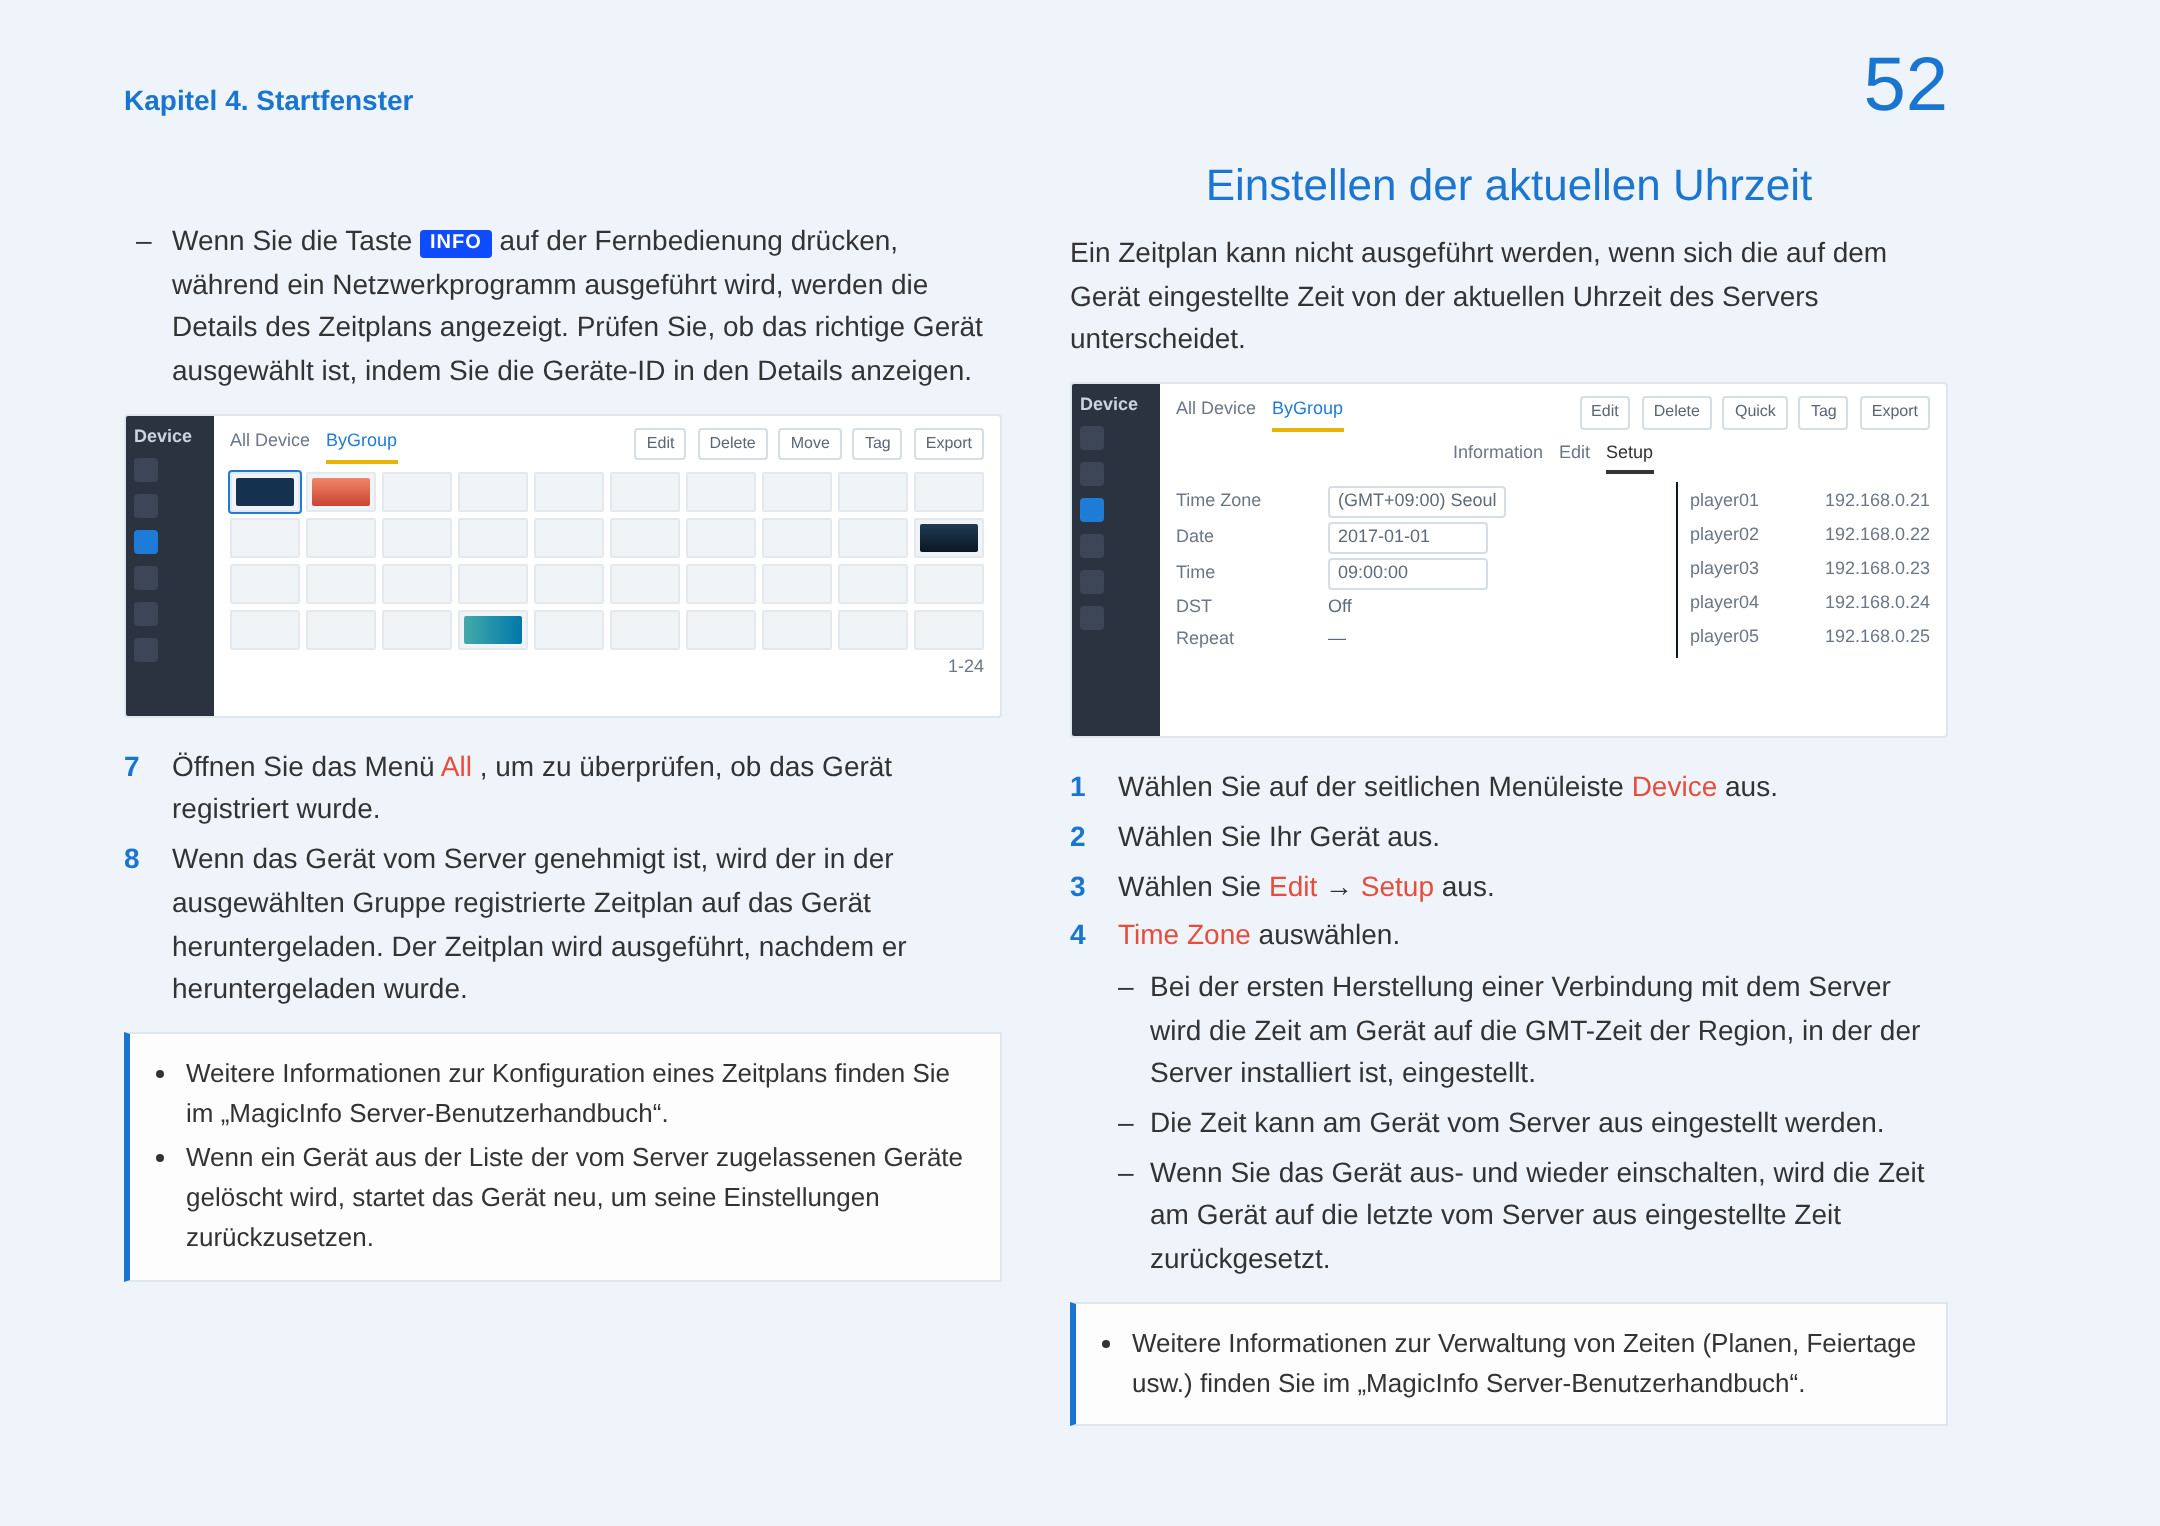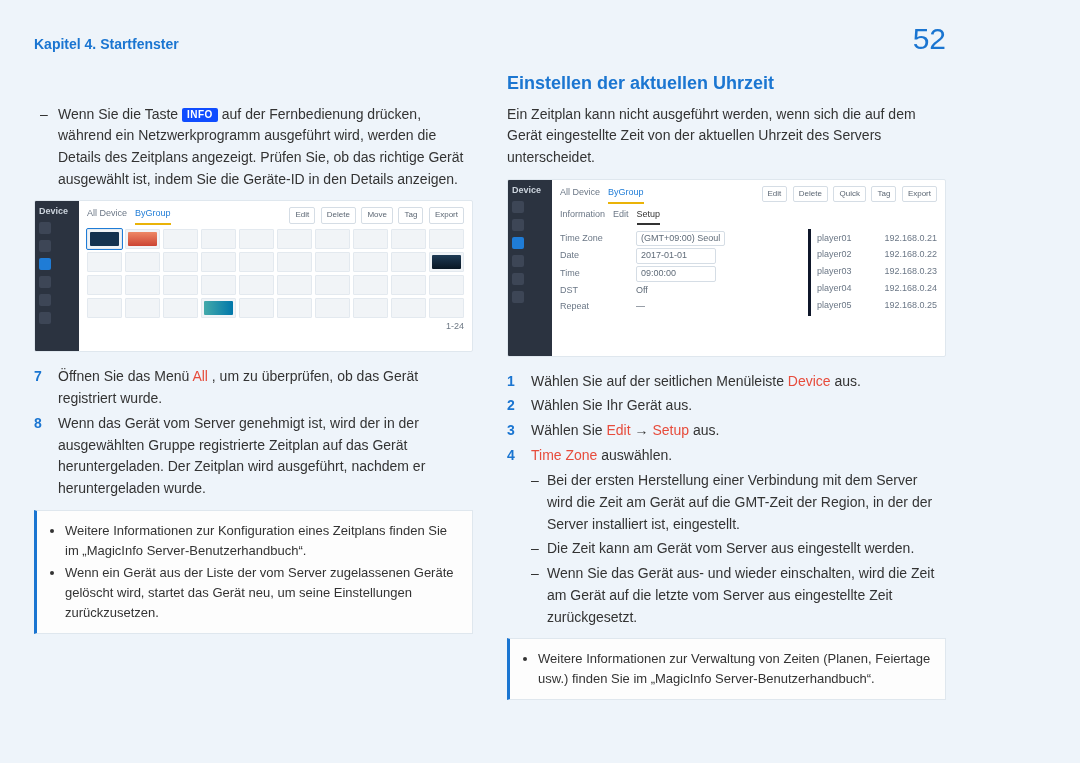--- a/index.html
+++ b/index.html
@@ -23,36 +23,37 @@
     font-family: "Segoe UI", "Helvetica Neue", Arial, sans-serif;
     font-size: 14px;
     line-height: 1.55;
   }
   .page {
     width: 980px;
     height: 763px;
     box-sizing: border-box;
     padding: 18px 34px 24px 34px;
     position: relative;
+    margin-left: 28px;
   }
   .hdr {
     display: flex;
     justify-content: space-between;
     align-items: baseline;
     margin-bottom: 14px;
     padding-top: 6px;
   }
   .hdr .chapter {
     color: var(--header);
     font-weight: 600;
     font-size: 14px;
   }
   .hdr .pageno {
     color: var(--header);
-    font-size: 30px;
+    font-size: 38px;
     font-weight: 400;
     line-height: 1;
   }
   .cols {
     display: flex;
     gap: 34px;
   }
   .col {
     flex: 1 1 0;
     min-width: 0;
@@ -132,24 +133,24 @@
     position:relative;
   }
   .tgrid .t.sel { outline:1px solid #1f7cd6; }
   .tgrid .t .thfill { position:absolute; inset:2px; border-radius:1px; }
 
   
   .field { display:flex; gap:8px; margin:2px 0; align-items:center;}
   .field .lab { flex:0 0 68px; color:#6b7786;}
   .field .val { color:#5f6b78;}
   .field .select { display:inline-block; border:1px solid #d5dde5; border-radius:2px; padding:0 4px; min-width:70px;}
-  .rowtabs { display:flex; gap:8px; margin:2px 0 4px 0;}
+  .rowtabs { display:flex; gap:8px; margin:2px 0 4px 0;justify-content:center;}
   .rowtabs span { color:#6b7786; }
   .rowtabs .act2 { color:#333; border-bottom:2px solid #333; padding-bottom:1px;}
-  .side-table { flex:0 0 120px; border-left:3px solid #0f172a; padding-left:6px; }
+  .side-table { flex:0 0 120px; border-left:1px solid #0f172a; padding-left:6px; }
   .side-table .srow { display:flex; justify-content:space-between; color:#6b7786; margin:3px 0;}
   .split { display:flex; gap:6px; }
   .split-left { flex:1; }
 
   
   .step { display:flex; gap:10px; margin: 3px 0; align-items:flex-start;}
   .step .num { color: var(--header); font-weight:700; flex:0 0 14px; }
   .step .txt { flex:1; }
   .step .hl { color: var(--highlight); }
   .sublist-dash { list-style: none; padding:0; margin: 4px 0 0 24px; }
@@ -164,23 +165,24 @@
     padding: 8px 12px;
     margin-top:10px;
     font-size: 13px;
   }
   .note ul { margin:0; padding-left: 16px; }
   .note li { margin: 2px 0; }
 
   
   .sec-title {
     color: var(--sec-title);
-    font-size: 18px;
-    font-weight: 700;
+    font-size: 22px;
+    font-weight: 400;
     margin: 0 0 6px 0;
+    text-align: center;
   }
 </style>
 </head>
 <body>
 
 <div class="page">
 
   <div class="hdr">
     <div class="chapter">Kapitel 4. Startfenster</div>
     <div class="pageno">52</div>

